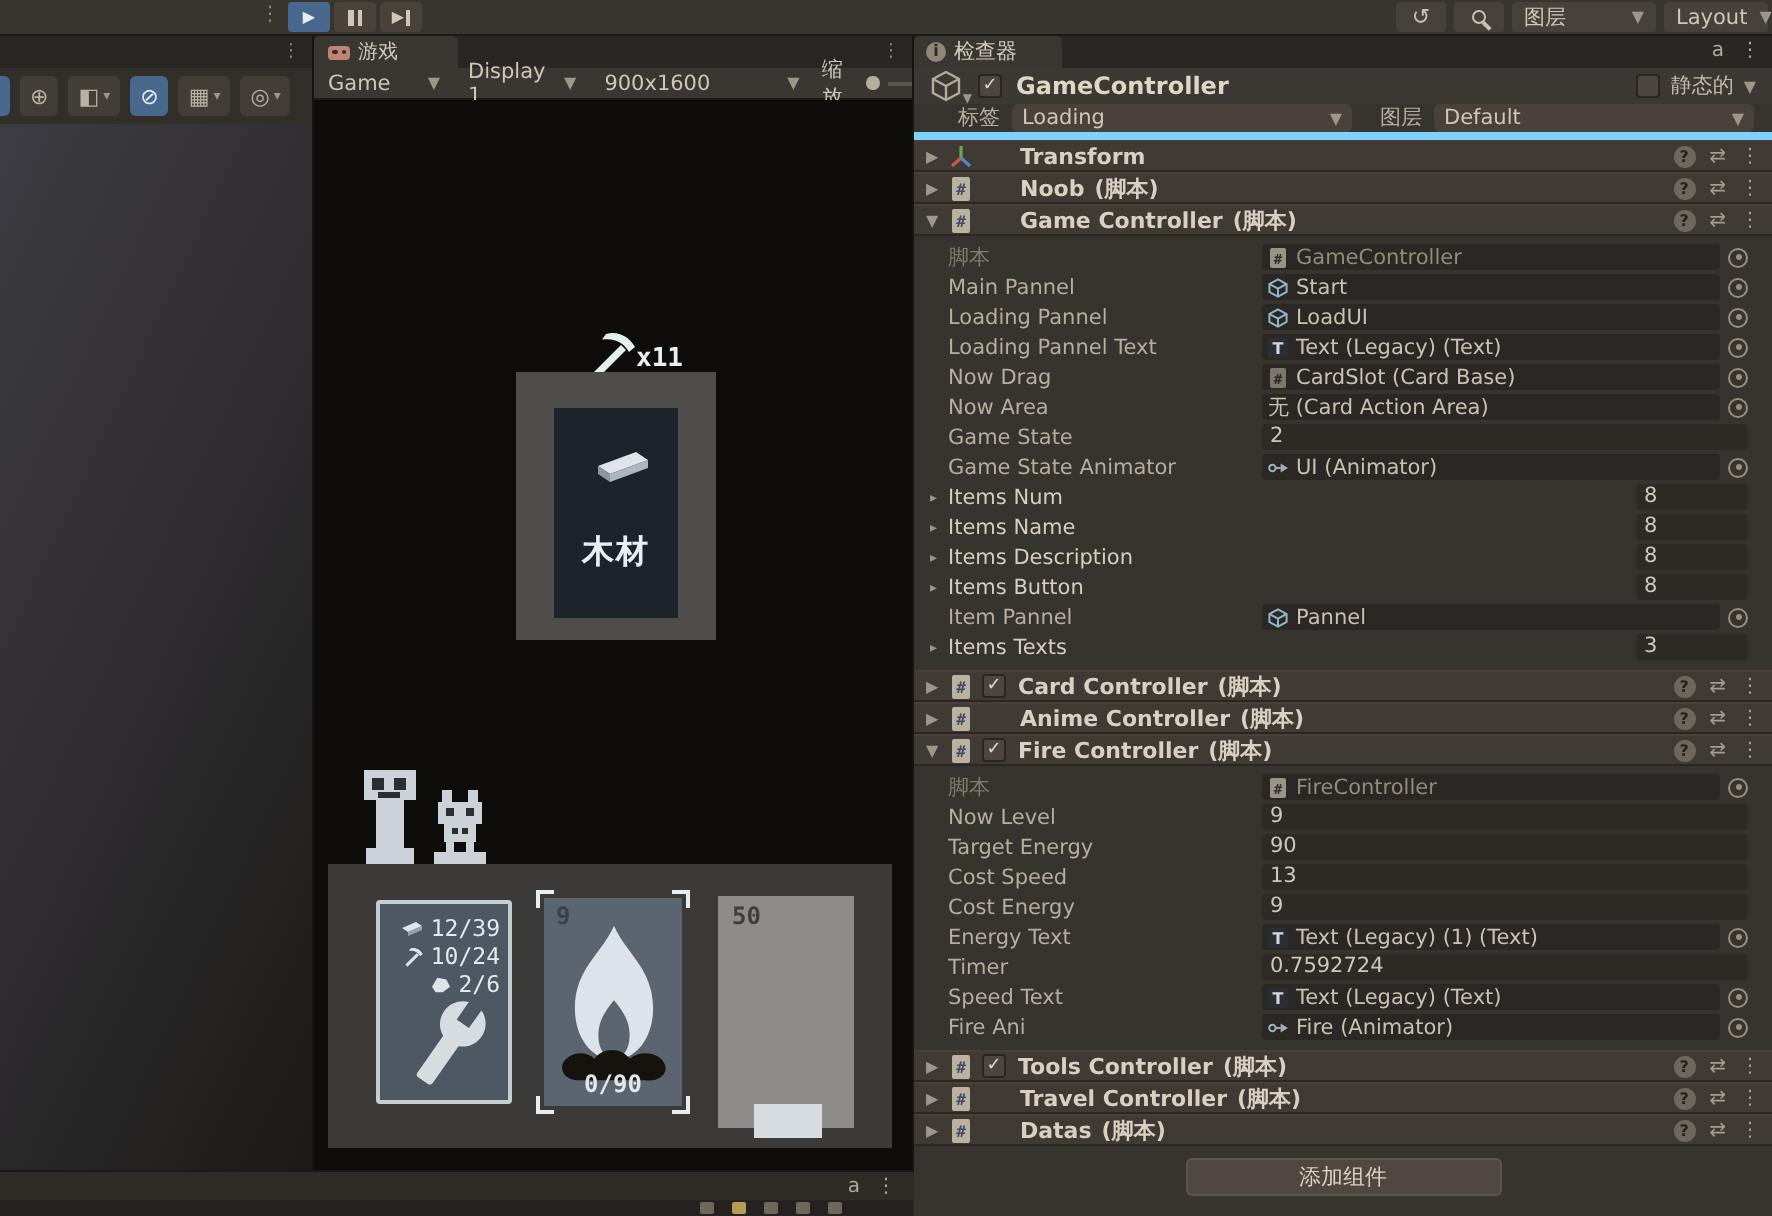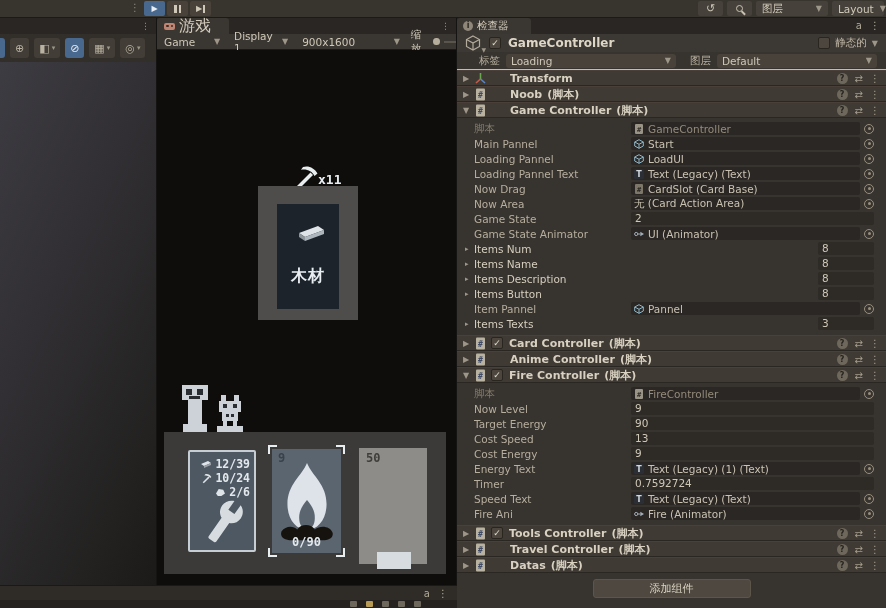--- a/index.html
+++ b/index.html
@@ -31,21 +31,21 @@
   .lp-tools { height:28px; background:#322f2b; display:flex; align-items:center; gap:5px; padding:0 0 0 0; }
   .lt-btn { height:20px; background:#423d36; border-radius:3px; display:flex; align-items:center; justify-content:center; gap:2px; color:#b9b2a2; font-size:11px; padding:0 5px; }
   .lt-btn.sliver { width:5px; padding:0; background:#49688e; border-radius:0 3px 3px 0; }
   .lt-btn.hl { background:#49688e; color:#e4eaf0; }
   .lt-btn .caret { font-size:7px; color:#9d9689; }
   .lp-scene { position:absolute; left:0; top:44px; right:0; bottom:0; background:linear-gradient(115deg,#3d3c42 0%,#312f33 40%,#232221 80%,#1b1a19 100%); }
 
   
   .game-panel { position:absolute; left:157px; top:18px; width:300px; height:567px; background:#0e0d0b; border-right:1px solid #161412; }
   .gv-tabbar { position:absolute; left:0; top:0; right:0; height:16px; background:#292623; }
-  .gv-tab { position:absolute; left:0; top:0; width:72px; height:16px; background:#3a3631; display:flex; align-items:center; gap:4px; padding:0 7px; color:#d2cbbb; font-size:16px; border-radius:3px 3px 0 0; }
+  .gv-tab { position:absolute; left:0; top:0; width:72px; height:16px; background:#3a3631; display:flex; align-items:center; gap:4px; padding:0 7px; color:#d2cbbb; font-size:10px; border-radius:3px 3px 0 0; }
   .pad-icon { width:11px; height:7px; background:#c08472; border-radius:2px; position:relative; flex:none; }
   .pad-icon::before,.pad-icon::after { content:""; position:absolute; top:2px; width:2.5px; height:2.5px; background:#3a2c26; border-radius:50%; }
   .pad-icon::before { left:2px; } .pad-icon::after { right:2px; }
   .gv-tabbar .dots { position:absolute; right:6px; top:3px; color:#8f877a; font-size:9px; }
   .gv-toolbar { position:absolute; left:0; top:16px; right:0; height:16px; background:#3a3631; border-bottom:1px solid #1c1a17; display:flex; align-items:center; font-size:10.5px; color:#cfc8b8; }
   .gv-dd { display:flex; align-items:center; gap:5px; padding:0 7px; height:100%; }
   .gv-dd .caret { color:#9d9689; font-size:8px; }
   .gv-dd.res { width:122px; justify-content:space-between; }
   .gv-zoom { display:flex; align-items:center; gap:4px; margin-left:4px; }
   .zoom-knob { width:7px; height:7px; border-radius:50%; background:#b5ae9e; }
@@ -55,21 +55,21 @@
   .pickaxe-hud { position:absolute; left:136px; top:114px; width:26px; height:26px; }
   .pickaxe-count { position:absolute; left:161px; top:122px; color:#e9eef2; font-size:13px; font-weight:bold; font-family:"DejaVu Sans Mono",monospace; }
   .panel-top { position:absolute; left:101px; top:136px; width:100px; height:134px; background:#4e4d4b; }
   .wood-card { position:absolute; left:19px; top:18px; width:62px; height:105px; background:#1c232b; }
   .wood-card svg { position:absolute; left:14px; top:20px; }
   .wood-label { position:absolute; left:0; right:0; top:62px; text-align:center; color:#e9eef2; font-size:16px; font-weight:bold; letter-spacing:1px; }
   .statue-a { position:absolute; left:19px; top:335px; }
   .statue-b { position:absolute; left:59px; top:345px; }
   .panel-bottom { position:absolute; left:7px; top:382px; width:282px; height:142px; background:#3b3a38; }
   .stats-card { position:absolute; left:24px; top:18px; width:68px; height:102px; background:#4d5863; border:2px solid #c6cdd3; border-radius:2px; padding:5px 4px 0 3px; }
-  .res-row { display:flex; align-items:center; justify-content:flex-end; gap:3px; height:14px; color:#e3e8ec; font-size:11.5px; font-weight:bold; font-family:"DejaVu Sans Mono",monospace; }
+  .res-row { display:flex; align-items:center; justify-content:flex-end; gap:3px; height:14px; color:#e3e8ec; font-size:11.5px; font-weight:normal; font-family:"DejaVu Sans Mono",monospace; }
   .wrench { position:absolute; left:14px; top:48px; transform:scaleX(-1) rotate(10deg); }
   .fire-card { position:absolute; left:108px; top:17px; width:69px; height:104px; background:#5b656f; }
   .fire-level { position:absolute; left:6px; top:2px; color:#39424b; font-size:12px; font-weight:bold; font-family:"DejaVu Sans Mono",monospace; }
   .fire-card svg { position:absolute; left:3px; top:10px; }
   .fire-energy { position:absolute; left:0; right:0; bottom:4px; text-align:center; color:#e3e8ec; font-size:12px; font-weight:bold; font-family:"DejaVu Sans Mono",monospace; }
   .fc-br { position:absolute; width:9px; height:9px; border:2px solid #e8edf0; }
   .br-tl { left:-4px; top:-4px; border-right:none; border-bottom:none; }
   .br-tr { right:-4px; top:-4px; border-left:none; border-bottom:none; }
   .br-bl { left:-4px; bottom:-4px; border-right:none; border-top:none; }
   .br-br { right:-4px; bottom:-4px; border-left:none; border-top:none; }
@@ -90,21 +90,21 @@
   .info-ic { width:10px; height:10px; border-radius:50%; background:#8f877a; color:#2a2724; font-size:8px; font-weight:bold; text-align:center; line-height:10px; flex:none; }
   .in-tab-right { position:absolute; right:6px; top:2px; display:flex; gap:8px; color:#b0a998; font-size:10px; }
   .go-header { height:18px; display:flex; align-items:center; padding:0 8px; background:#3c3833; position:relative; }
   .cube-ic { width:16px; height:16px; position:relative; flex:none; margin-right:8px; }
   .cube-ic .mini-caret { position:absolute; right:-5px; bottom:-2px; font-size:6px; color:#9d9689; }
   .chk { width:12px; height:12px; background:#4c463e; border:1px solid #29251f; border-radius:2px; color:#e0dacb; font-size:9px; line-height:11px; text-align:center; flex:none; }
   .chk.empty { color:transparent; }
   .go-name { flex:1; margin-left:7px; color:#ded7c6; font-size:12px; font-weight:bold; }
   .static-group { display:flex; align-items:center; gap:5px; color:#c4bcab; font-size:10.5px; }
   .static-group .caret { font-size:8px; color:#9d9689; }
-  .tag-row { height:18px; display:flex; align-items:center; gap:6px; padding:0 8px 0 22px; background:#37332e; font-size:10.5px; color:#b6ae9e; border-bottom:1px solid #7dd3fc; }
+  .tag-row { height:18px; display:flex; align-items:center; gap:6px; padding:0 8px 0 22px; background:#37332e; font-size:10.5px; color:#b6ae9e; border-bottom:4px solid #7dd3fc; }
   .dd { height:14px; background:#48423a; border-radius:3px; display:flex; align-items:center; justify-content:space-between; padding:0 5px; color:#cfc8b8; }
   .dd .caret { font-size:8px; color:#9d9689; }
   .dd-tag { width:170px; } .dd-layer { width:160px; }
   .tag-row .lyr { margin-left:8px; }
 
   .comp-header { height:16px; display:flex; align-items:center; background:#3f3a34; border-top:1px solid #4a4039; border-bottom:1px solid #2a2621; padding:0 6px; }
   .c-arrow { width:11px; color:#9d9689; font-size:8px; flex:none; }
   .c-icon { width:13px; height:13px; flex:none; margin-right:4px; }
   .c-icon svg { display:block; }
   .comp-header .chk { margin-right:6px; }

